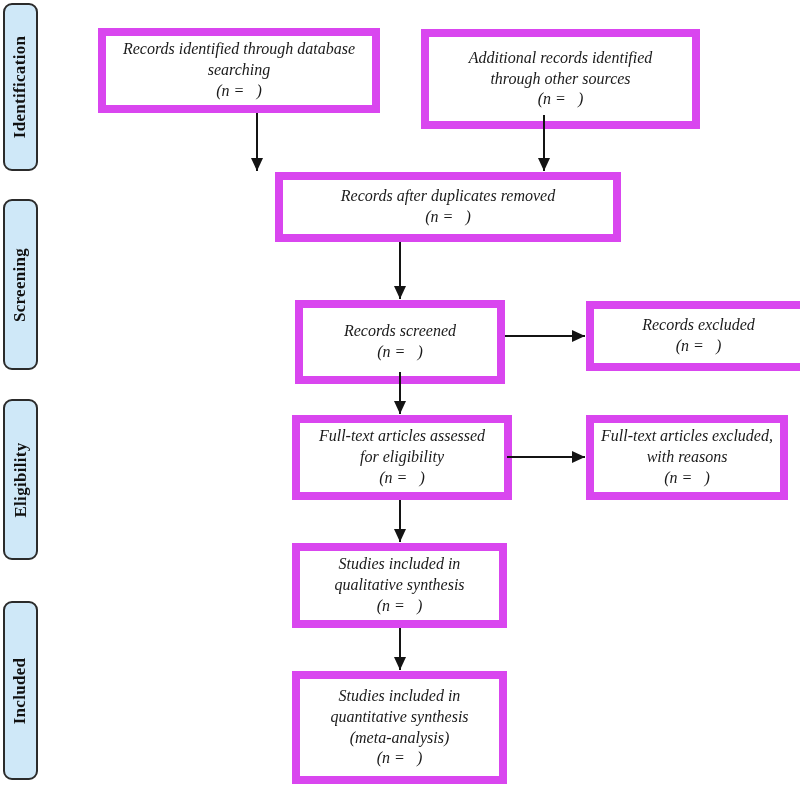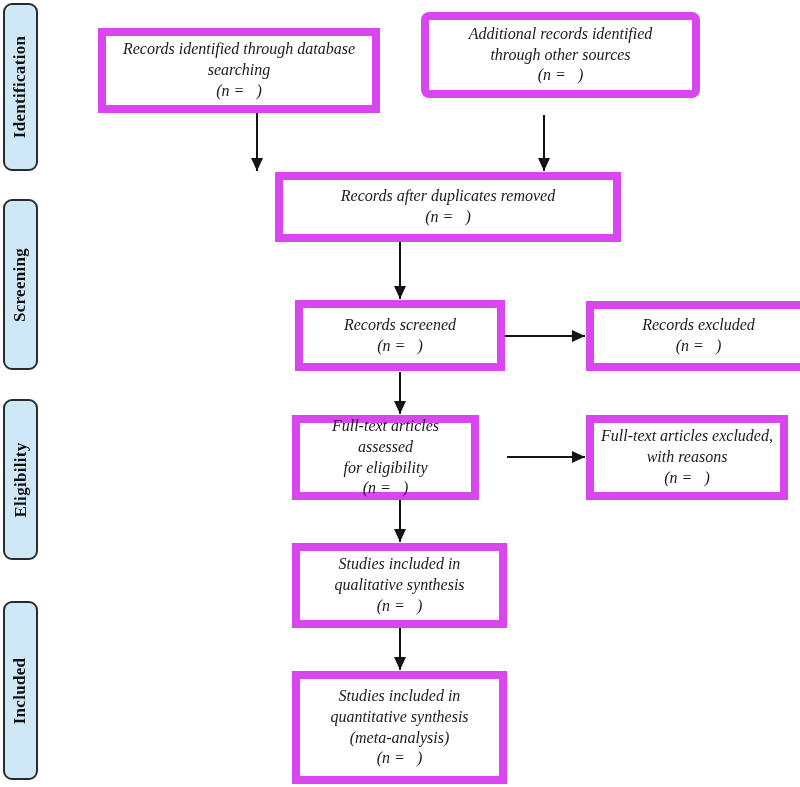--- a/index.html
+++ b/index.html
@@ -76,34 +76,34 @@
     <span class="vtext">Eligibility</span>
   </div>
   <div class="stage" style="left:3px; top:601px; width:35px; height:179px;">
     <span class="vtext">Included</span>
   </div>
 
   <div class="node" style="left:98px;  top:28px;  width:282px; height:85px;">Records identified through database
 searching
 (n =&nbsp;&nbsp;&nbsp;)</div>
 
-  <div class="node" style="left:421px; top:12px;  width:279px; height:86px;border-radius:8px;">Additional records identified
+  <div class="node" style="left:421px; top:29px;  width:279px; height:100px;">Additional records identified
 through other sources
 (n =&nbsp;&nbsp;&nbsp;)</div>
 
   <div class="node" style="left:227px; top:172px; width:346px; height:70px;margin-left:48px;">Records after duplicates removed
 (n =&nbsp;&nbsp;&nbsp;)</div>
 
-  <div class="node" style="left:295px; top:300px; width:210px; height:71px;">Records screened
+  <div class="node" style="left:295px; top:300px; width:210px; height:84px;">Records screened
 (n =&nbsp;&nbsp;&nbsp;)</div>
 
   <div class="node" style="left:586px; top:301px; width:225px; height:70px;">Records excluded
 (n =&nbsp;&nbsp;&nbsp;)</div>
 
-  <div class="node" style="left:292px; top:415px; width:187px; height:85px;">Full-text articles assessed
+  <div class="node" style="left:292px; top:415px; width:220px; height:85px;">Full-text articles assessed
 for eligibility
 (n =&nbsp;&nbsp;&nbsp;)</div>
 
   <div class="node" style="left:586px; top:415px; width:202px; height:85px;">Full-text articles excluded,
 with reasons
 (n =&nbsp;&nbsp;&nbsp;)</div>
 
   <div class="node" style="left:292px; top:543px; width:215px; height:85px;">Studies included in
 qualitative synthesis
 (n =&nbsp;&nbsp;&nbsp;)</div>

